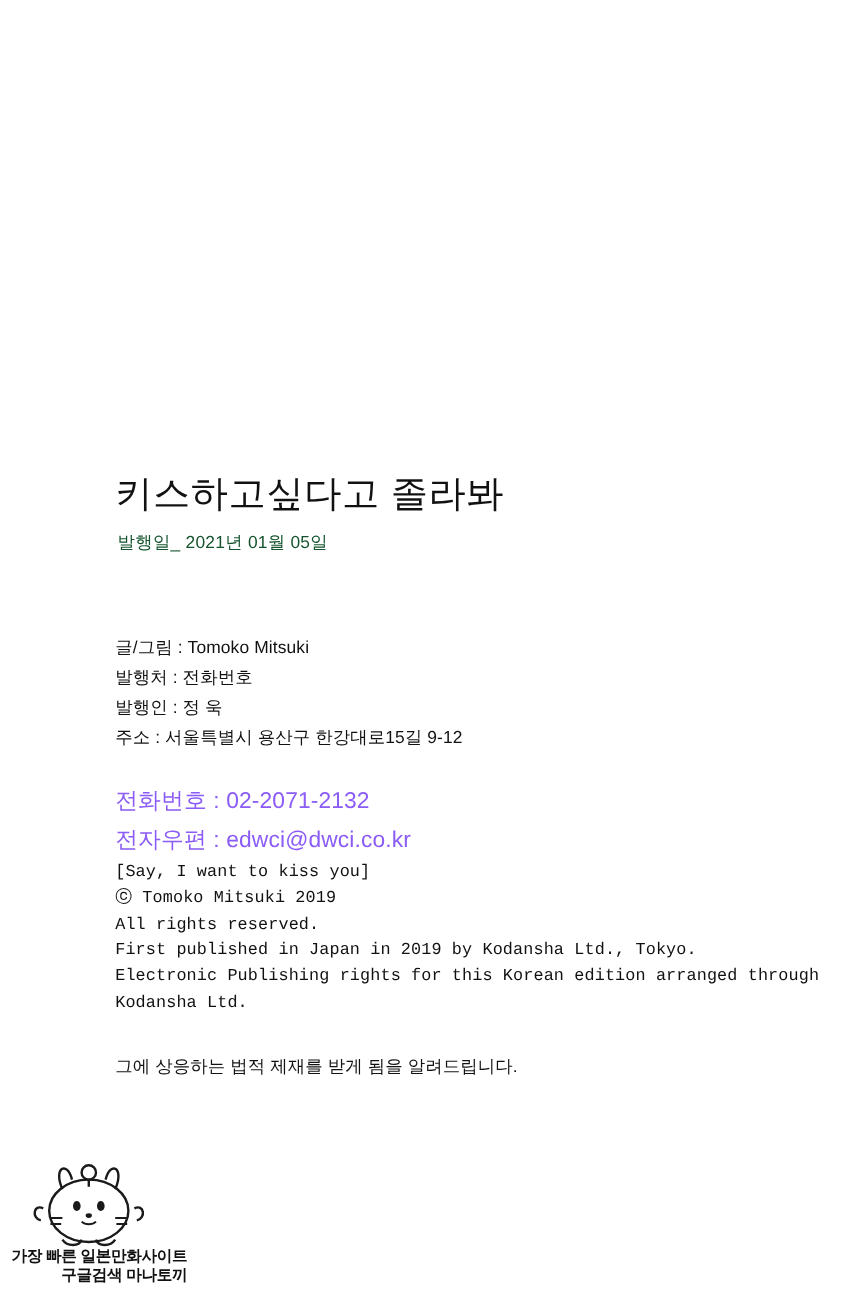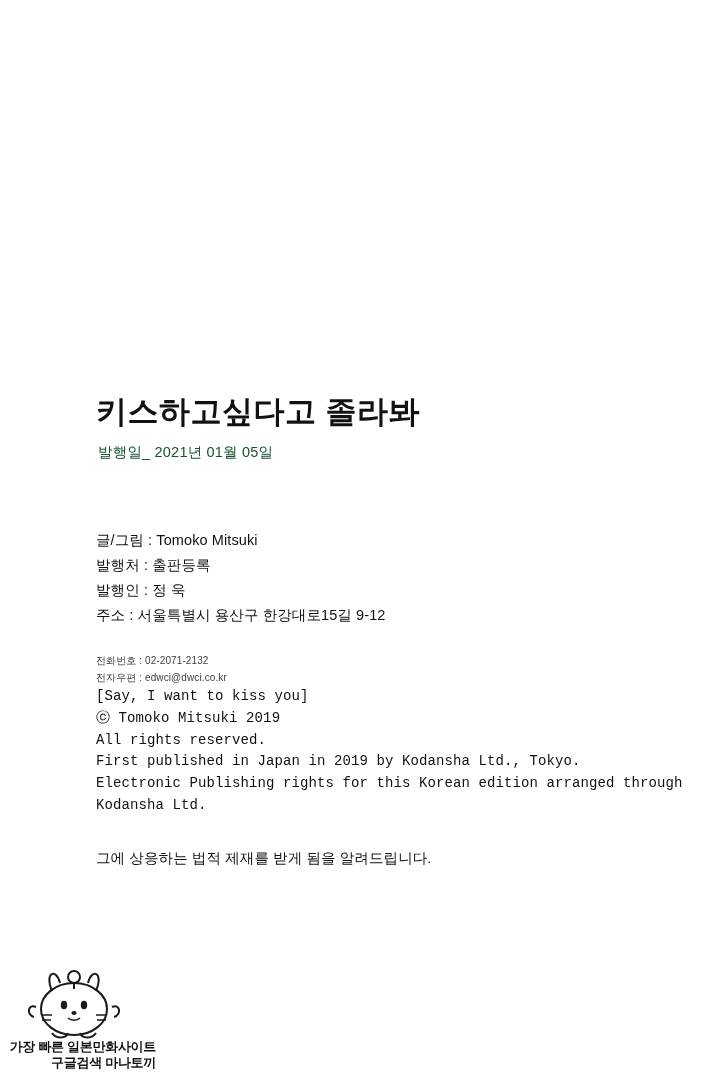--- a/index.html
+++ b/index.html
@@ -23,21 +23,21 @@
     background: #fff;
   }
   .content {
     position: absolute;
     left: 96px;
     top: 395px;
     width: 600px;
   }
   .title {
     font-size: 31px;
-    font-weight: bold;
+    font-weight: normal;
     letter-spacing: 0.5px;
     margin: 0 0 14px 0;
     line-height: 1.1;
     color: #111;
   }
   .pubdate {
     font-size: 14.5px;
     margin: 0 0 0 2px;
     color: #14532d;
     letter-spacing: 0.2px;
@@ -51,23 +51,23 @@
   .credits .line {
     font-size: 14.5px;
     line-height: 1.72;
     color: #111;
     letter-spacing: 0.1px;
   }
   .contact {
     margin-top: 24px;
   }
   .contact .line {
-    font-size: 10px;
+    font-size: 19px;
     line-height: 1.72;
-    color: #404040;
+    color: #8b5cf6;
     letter-spacing: 0.1px;
   }
   .legal {
     font-family: Liberation Mono, monospace;
   }
   .legal .line {
     font-size: 14px;
     line-height: 1.55;
     color: #111;
     letter-spacing: 0.1px;
@@ -113,21 +113,21 @@
 
 <div class="page">
 
   <div class="content">
 
     <h1 class="title">키스하고싶다고 졸라봐</h1>
     <div class="pubdate">발행일_ 2021년 01월 05일</div>
 
     <div class="block credits">
       <div class="line">글/그림 : Tomoko Mitsuki</div>
-      <div class="line">발행처 : 출판등록</div>
+      <div class="line">발행처 : 전화번호</div>
       <div class="line">발행인 : 정 욱</div>
       <div class="line">주소 : 서울특별시 용산구 한강대로15길 9-12</div>
     </div>
 
     <div class="block contact">
       <div class="line">전화번호 : 02-2071-2132</div>
       <div class="line">전자우편 : edwci@dwci.co.kr</div>
     </div>
 
     <div class="block legal">

